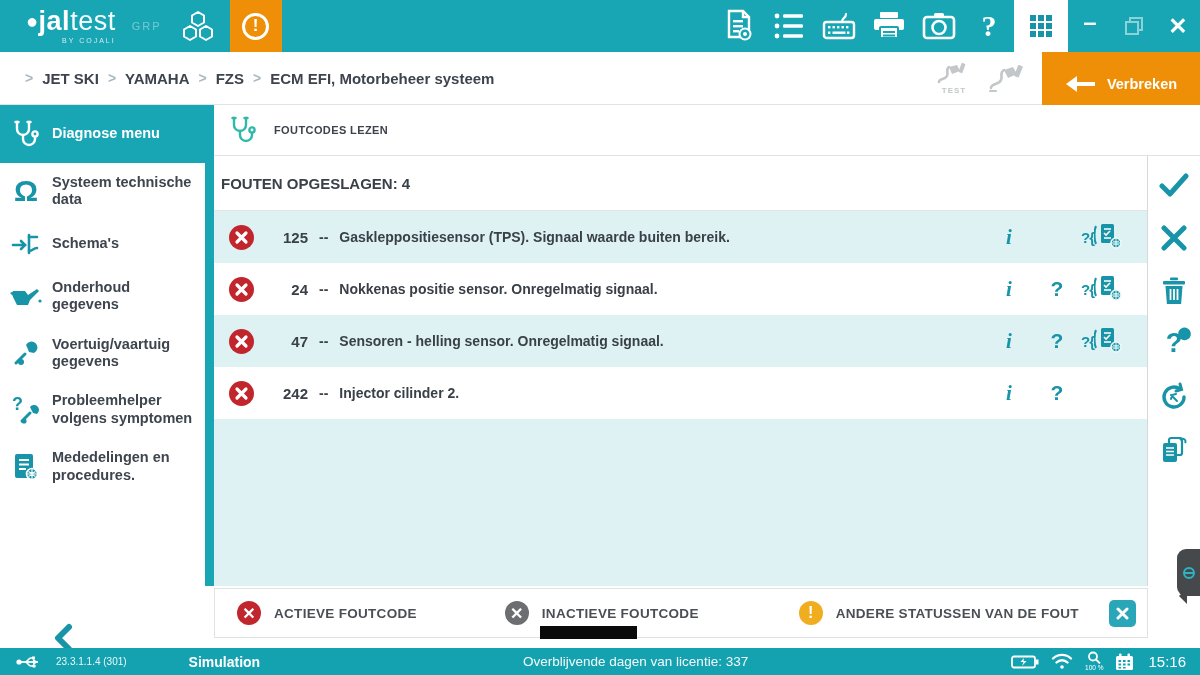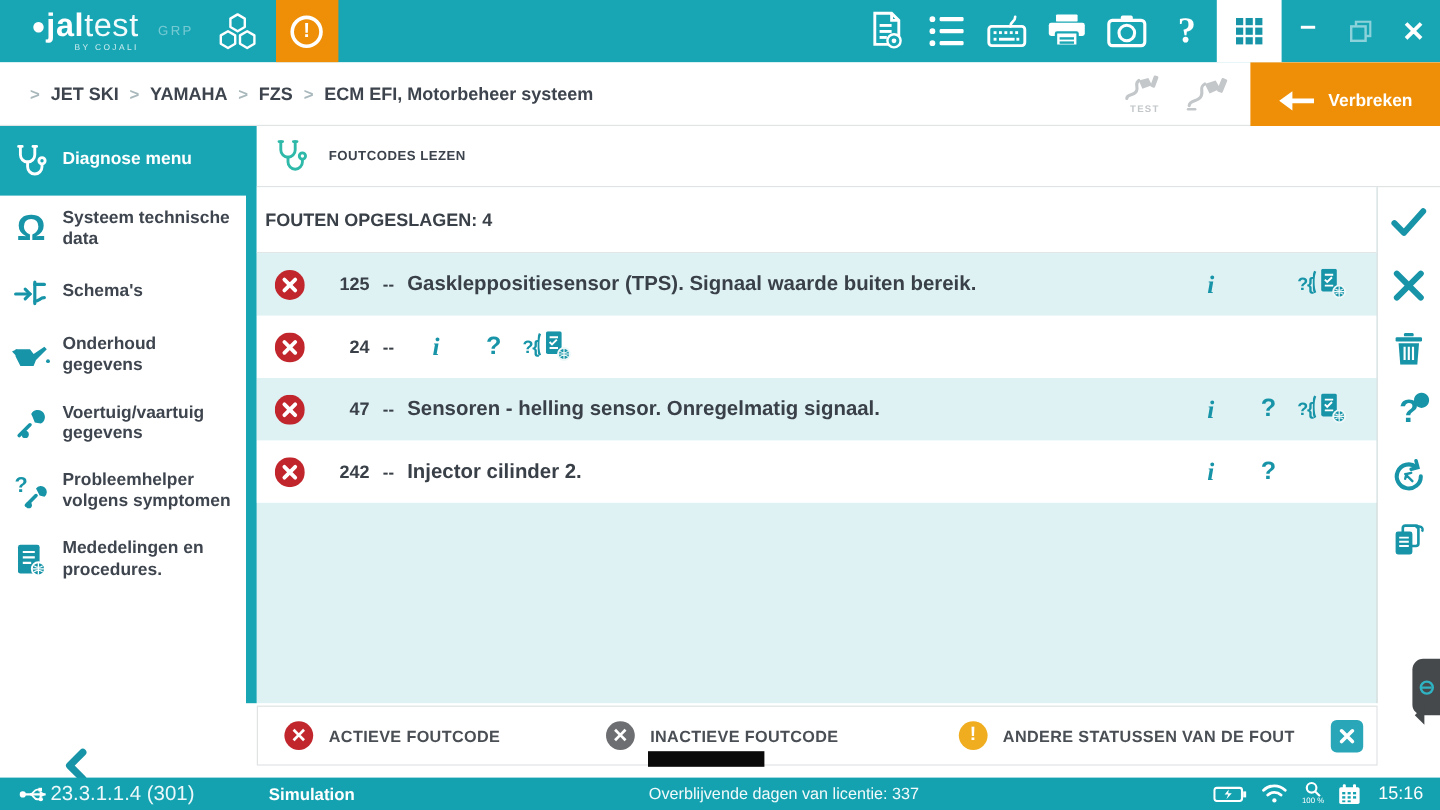--- a/index.html
+++ b/index.html
@@ -60,21 +60,21 @@
   .panel-header .ph-title{margin-left:18px;font-weight:700;font-size:11px;letter-spacing:.4px;color:#3c434c}
 
   .panel{position:absolute;left:214px;top:156px;width:934px;height:430px;background:var(--cyan);border-right:1px solid #d5d9da}
   .stored{height:55px;background:#fff;border-bottom:1px solid #e2e6e7;display:flex;align-items:center;padding-left:7px;font-weight:700;font-size:15px;color:var(--txt)}
   .fault-row{height:52px;display:flex;align-items:center}
   .fault-row.odd{background:var(--cyan)}
   .fault-row.even{background:#ffffff}
   .err-badge{margin-left:15px;flex:none}
   .code{width:50px;text-align:right;font-weight:700;font-size:15px;color:var(--txt);margin-left:4px}
   .dashes{margin:0 11px;font-weight:700;font-size:14px;color:var(--txt)}
-  .desc{flex:1;font-weight:700;font-size:17px;color:var(--txt)}
+  .desc{flex:1;font-weight:700;font-size:14px;color:var(--txt)}
   .slot{width:48px;display:flex;align-items:center;justify-content:center}
   .slot.wide{width:66px;justify-content:flex-start}
   .ic-info{font-family:"Liberation Serif",serif;font-style:italic;font-weight:700;font-size:21px;color:var(--icon)}
   .ic-q{font-weight:700;font-size:21px;color:var(--icon)}
   .ic-chk{display:flex;align-items:center;color:var(--icon)}
   .ic-chk .pre{font-weight:700;font-size:15px;letter-spacing:-1px}
 
   
   .legend{position:absolute;left:214px;top:588px;width:934px;height:50px;background:#fff;border:1px solid #dfe3e4;display:flex;align-items:center}
   .legend-item{display:flex;align-items:center;gap:13px}
@@ -89,21 +89,21 @@
   .qplus .plus{position:absolute;top:-2px;right:-9px;font-size:12px;font-weight:700}
 
   .dark-handle{position:absolute;right:0;top:549px;width:23px;height:47px;background:#45494c;border-radius:9px 0 0 9px;display:flex;align-items:center;justify-content:center}
   .dark-handle::after{content:"";position:absolute;left:-6px;bottom:-8px;border:8px solid transparent;border-right-color:#45494c}
 
   .artifact{position:absolute;left:540px;top:626px;width:97px;height:13px;background:#0a0a0a}
 
   
   .statusbar{position:absolute;left:0;top:648px;width:1200px;height:27px;background:var(--teal2);display:flex;align-items:center;color:#fff}
   .sb-usb{margin-left:16px}
-  .sb-version{font-size:17px;color:rgba(255,255,255,.92)}
+  .sb-version{margin-left:14px;font-size:10px;color:rgba(255,255,255,.92)}
   .sb-mode{margin-left:62px;font-weight:700;font-size:14px}
   .sb-license{margin-left:auto;font-size:13.5px;color:rgba(255,255,255,.95)}
   .sb-icons{margin-left:auto;display:flex;align-items:center;gap:12px;margin-right:10px}
   .sb-zoom{display:flex;flex-direction:column;align-items:center;line-height:1}
   .sb-zoom .z{font-size:6.5px;margin-top:1px}
   .sb-time{font-size:15px;margin-right:14px;margin-left:4px}
   svg{display:block}
 </style>
 </head>
 <body>
@@ -369,20 +369,21 @@
     </div>
         <div class="fault-row even">
       <span class="err-badge">
             <svg width="25" height="25" viewBox="0 0 25 25">
               <circle cx="12.5" cy="12.5" r="12.5" fill="var(--red)"></circle>
               <path d="M8 8l9 9M17 8l-9 9" stroke="#fff" stroke-width="3.2" stroke-linecap="round"></path>
             </svg>
           </span>
       <span class="code">24</span>
       <span class="dashes">--</span>
+      <span class="desc">Nokkenas positie sensor. Onregelmatig signaal.</span>
       <span class="slot">
             <span class="ic-info">i</span>
           </span>
       <span class="slot">
             <span class="ic-q">?</span>
           </span>
       <span class="slot wide">
             <span class="ic-chk">
               <span class="pre">?{</span>
               <svg width="30" height="26" viewBox="0 0 30 26" fill="currentColor">

